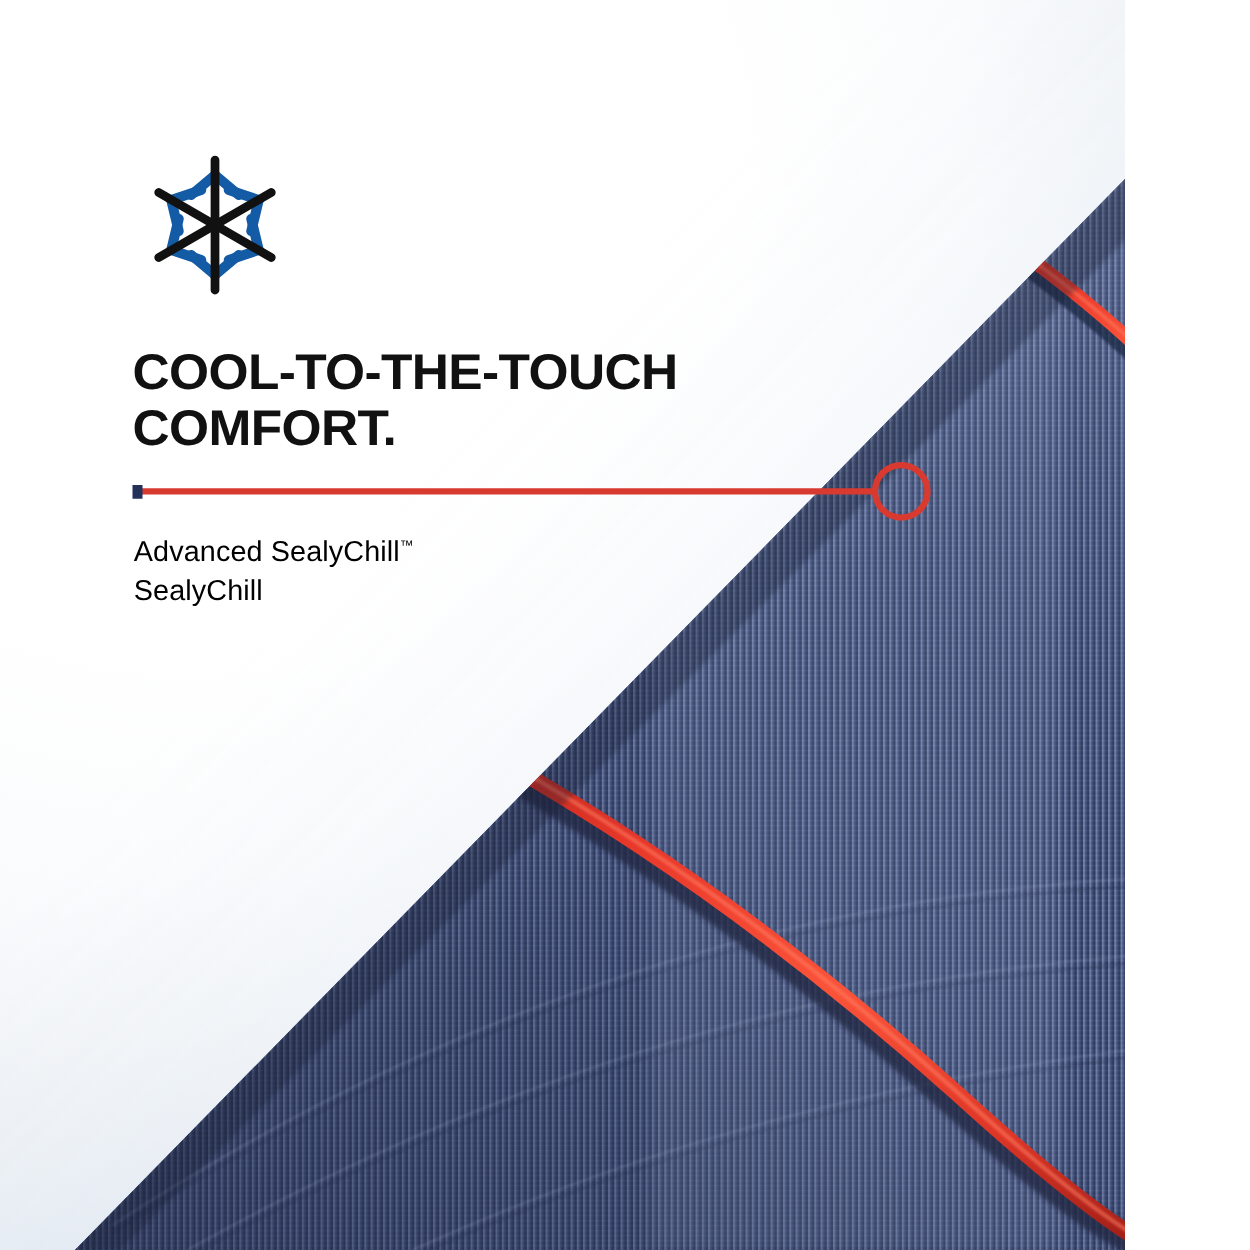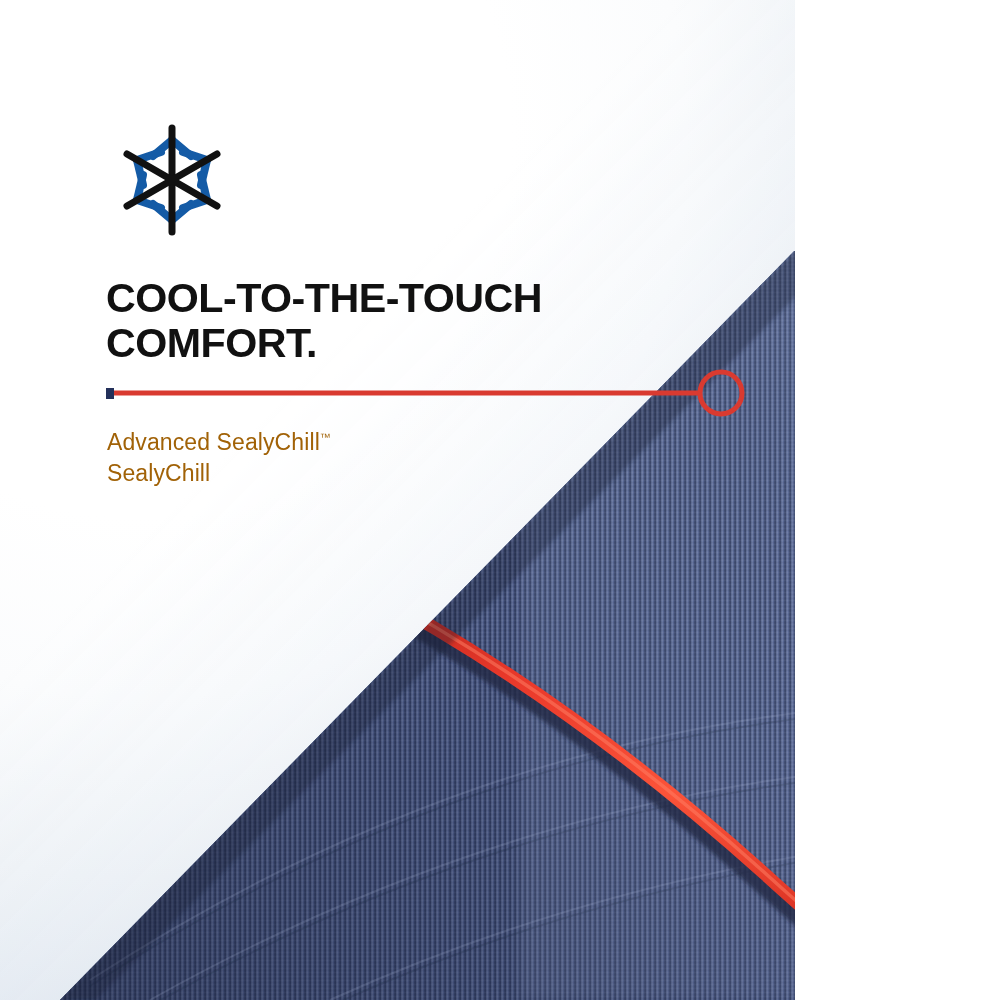--- a/index.html
+++ b/index.html
@@ -1,21 +1,21 @@
 <!DOCTYPE html>
 <html><head>
 <meta charset="utf-8">
 <style>
   html,body{margin:0;padding:0;}
   body{
     width:1000px;height:1000px;overflow:hidden;
     font-family:"Liberation Sans", sans-serif;
     background:#ffffff;
   }
-  #stage{position:relative;width:795px;height:1000px;overflow:hidden;background:#ffffff;}
+  #stage{position:relative;width:856px;height:1000px;overflow:hidden;background:#ffffff;padding-left:44px;}
 
   
   .bg-wash{position:absolute;inset:0;
     background:
       radial-gradient(110% 90% at 18% 14%, #ffffff 0%, #ffffff 42%, #fbfcfd 62%, #f2f5f8 82%, #e9eef4 100%);
   }
   .bg-wash2{position:absolute;inset:0;
     background:linear-gradient(135deg, rgba(255,255,255,1) 0%, rgba(255,255,255,1) 38%, rgba(236,241,247,0.9) 68%, rgba(222,230,240,0.85) 100%);
     mix-blend-mode:multiply;opacity:.55;}
 
@@ -44,21 +44,21 @@
   }
 
   .rule-wrap{position:absolute;left:0;top:0;width:1000px;height:1000px;pointer-events:none;}
 
   .subcopy{
     position:absolute;left:107px;top:422px;width:360px;
     font-family:"Liberation Sans", sans-serif;
     font-weight:normal;
     font-size:23px;
     line-height:31px;
-    color:#a16207;
+    color:#000000;
     letter-spacing:0.1px;
   }
   .subcopy .tm{font-size:11px;vertical-align:super;letter-spacing:0;}
 </style>
 </head>
 <body>
 
 <div id="stage">
 
   <div class="bg-wash"></div>

